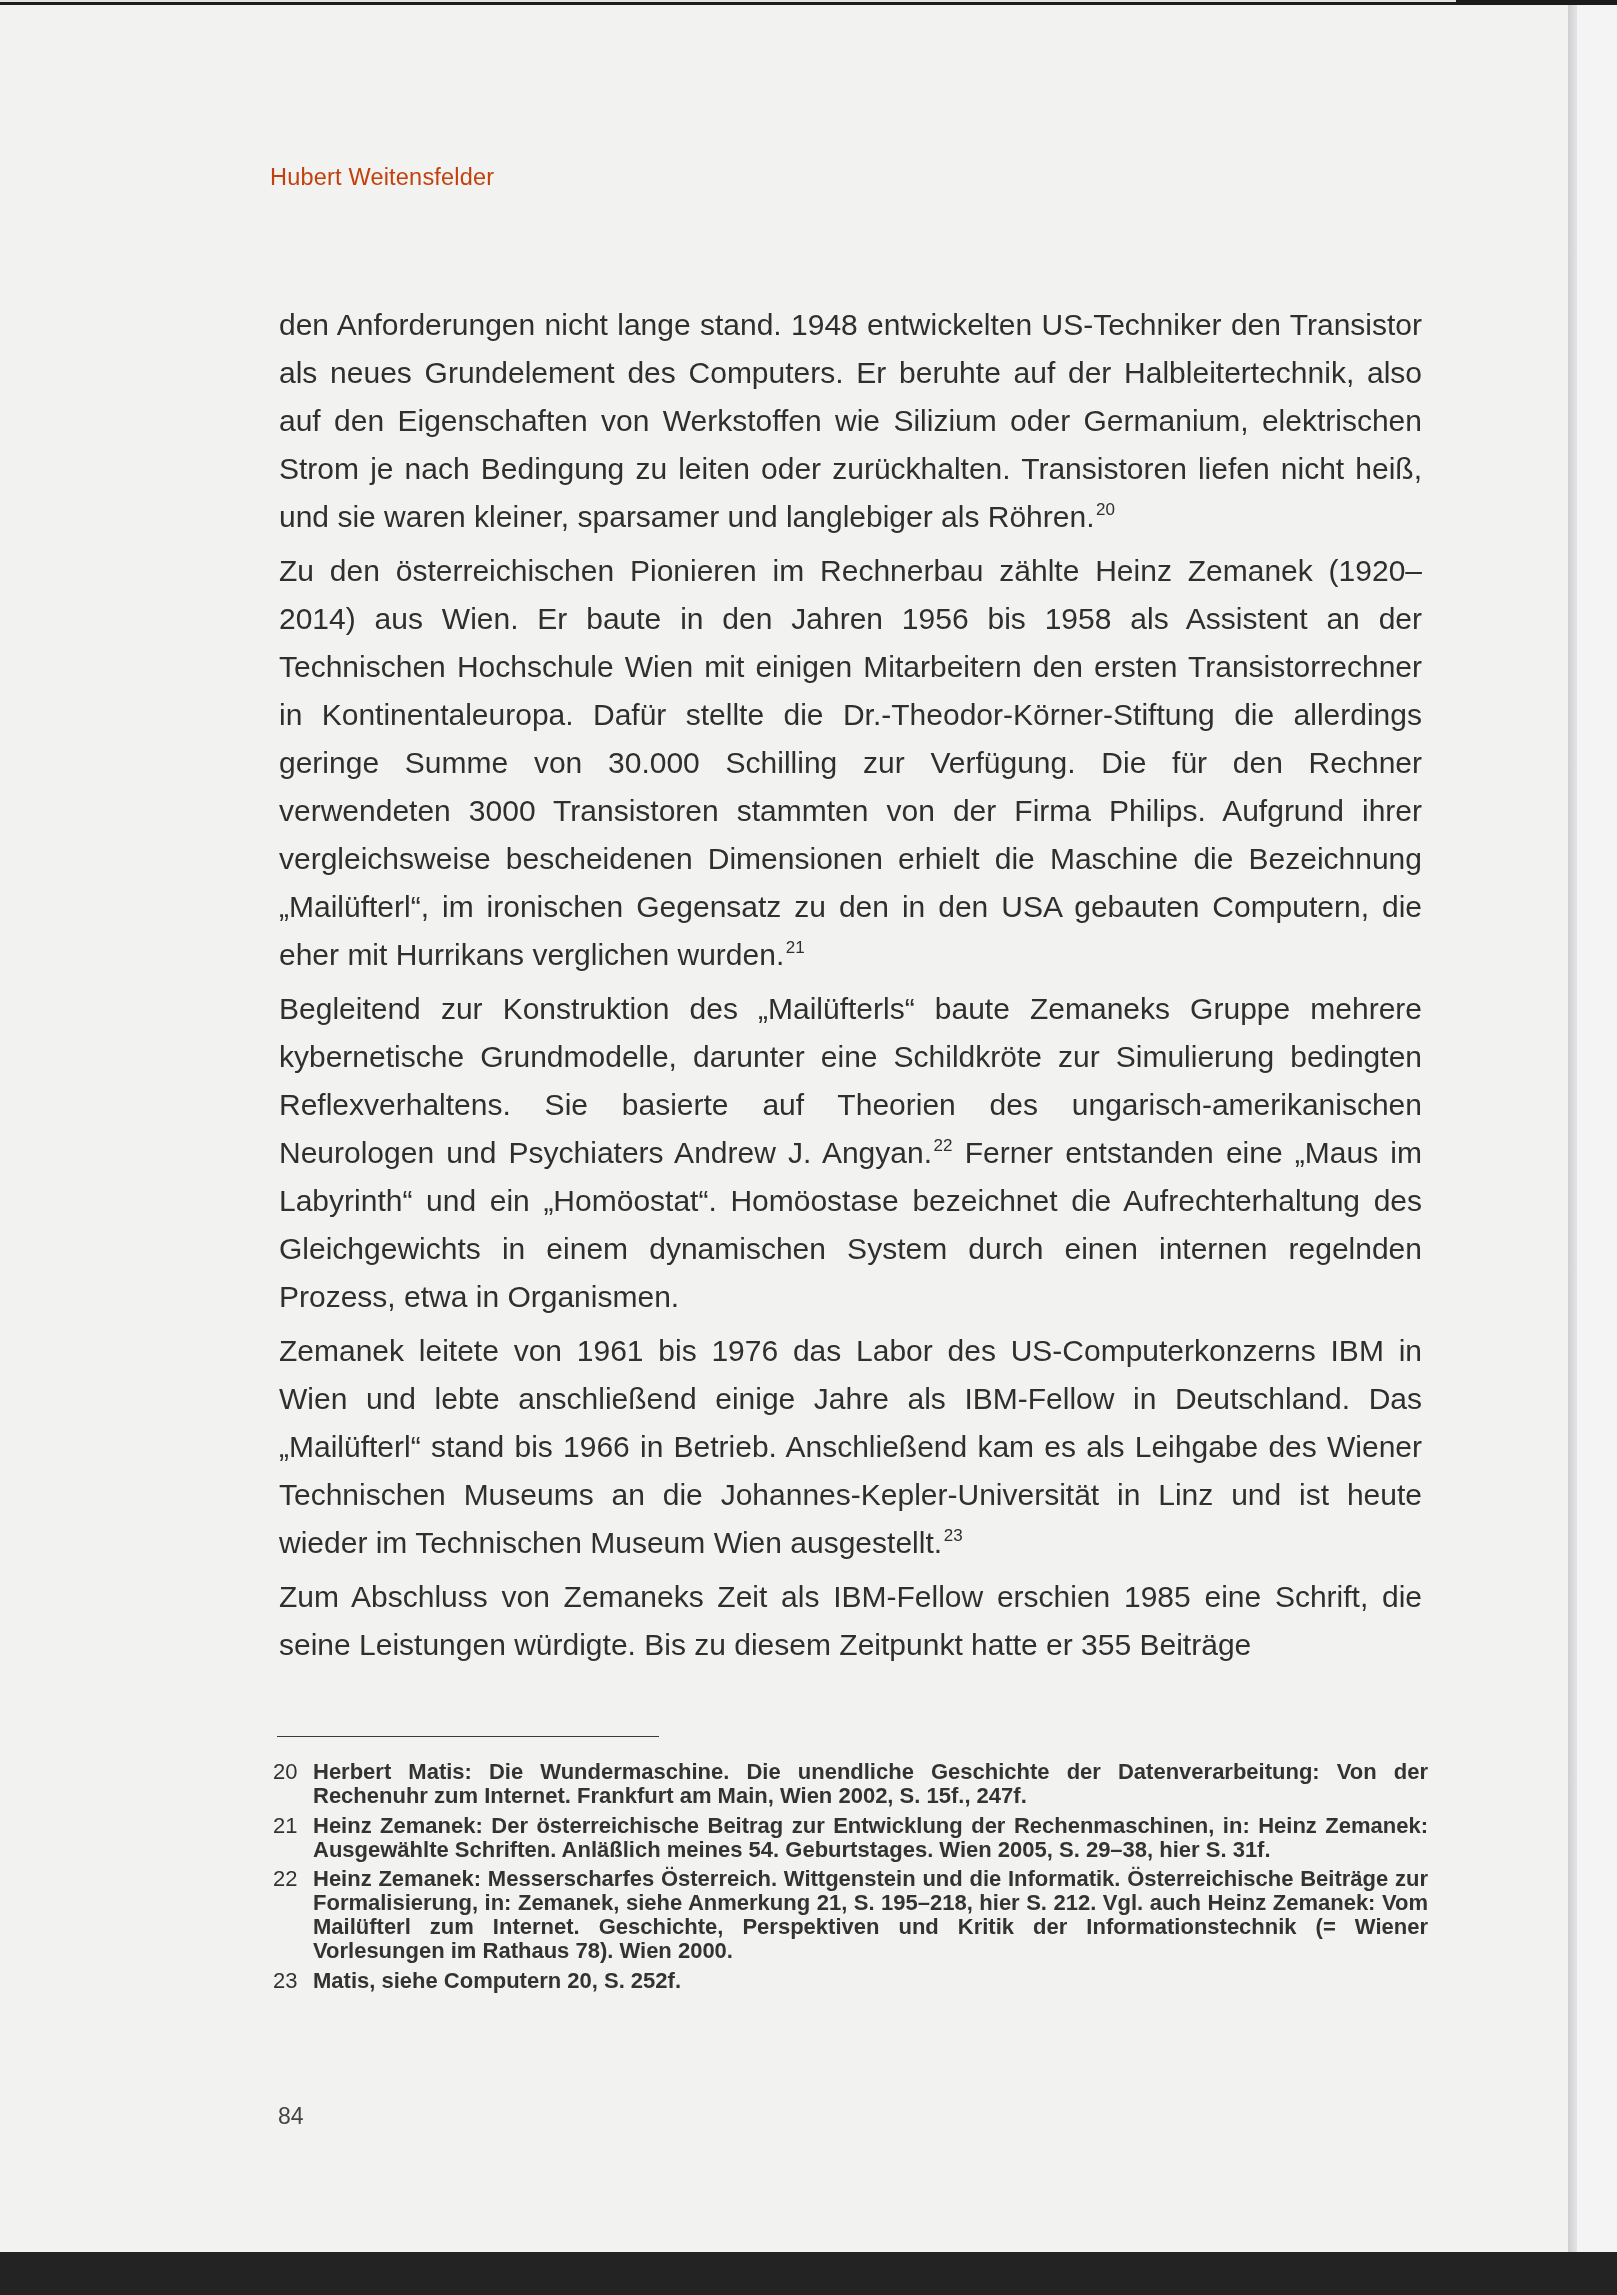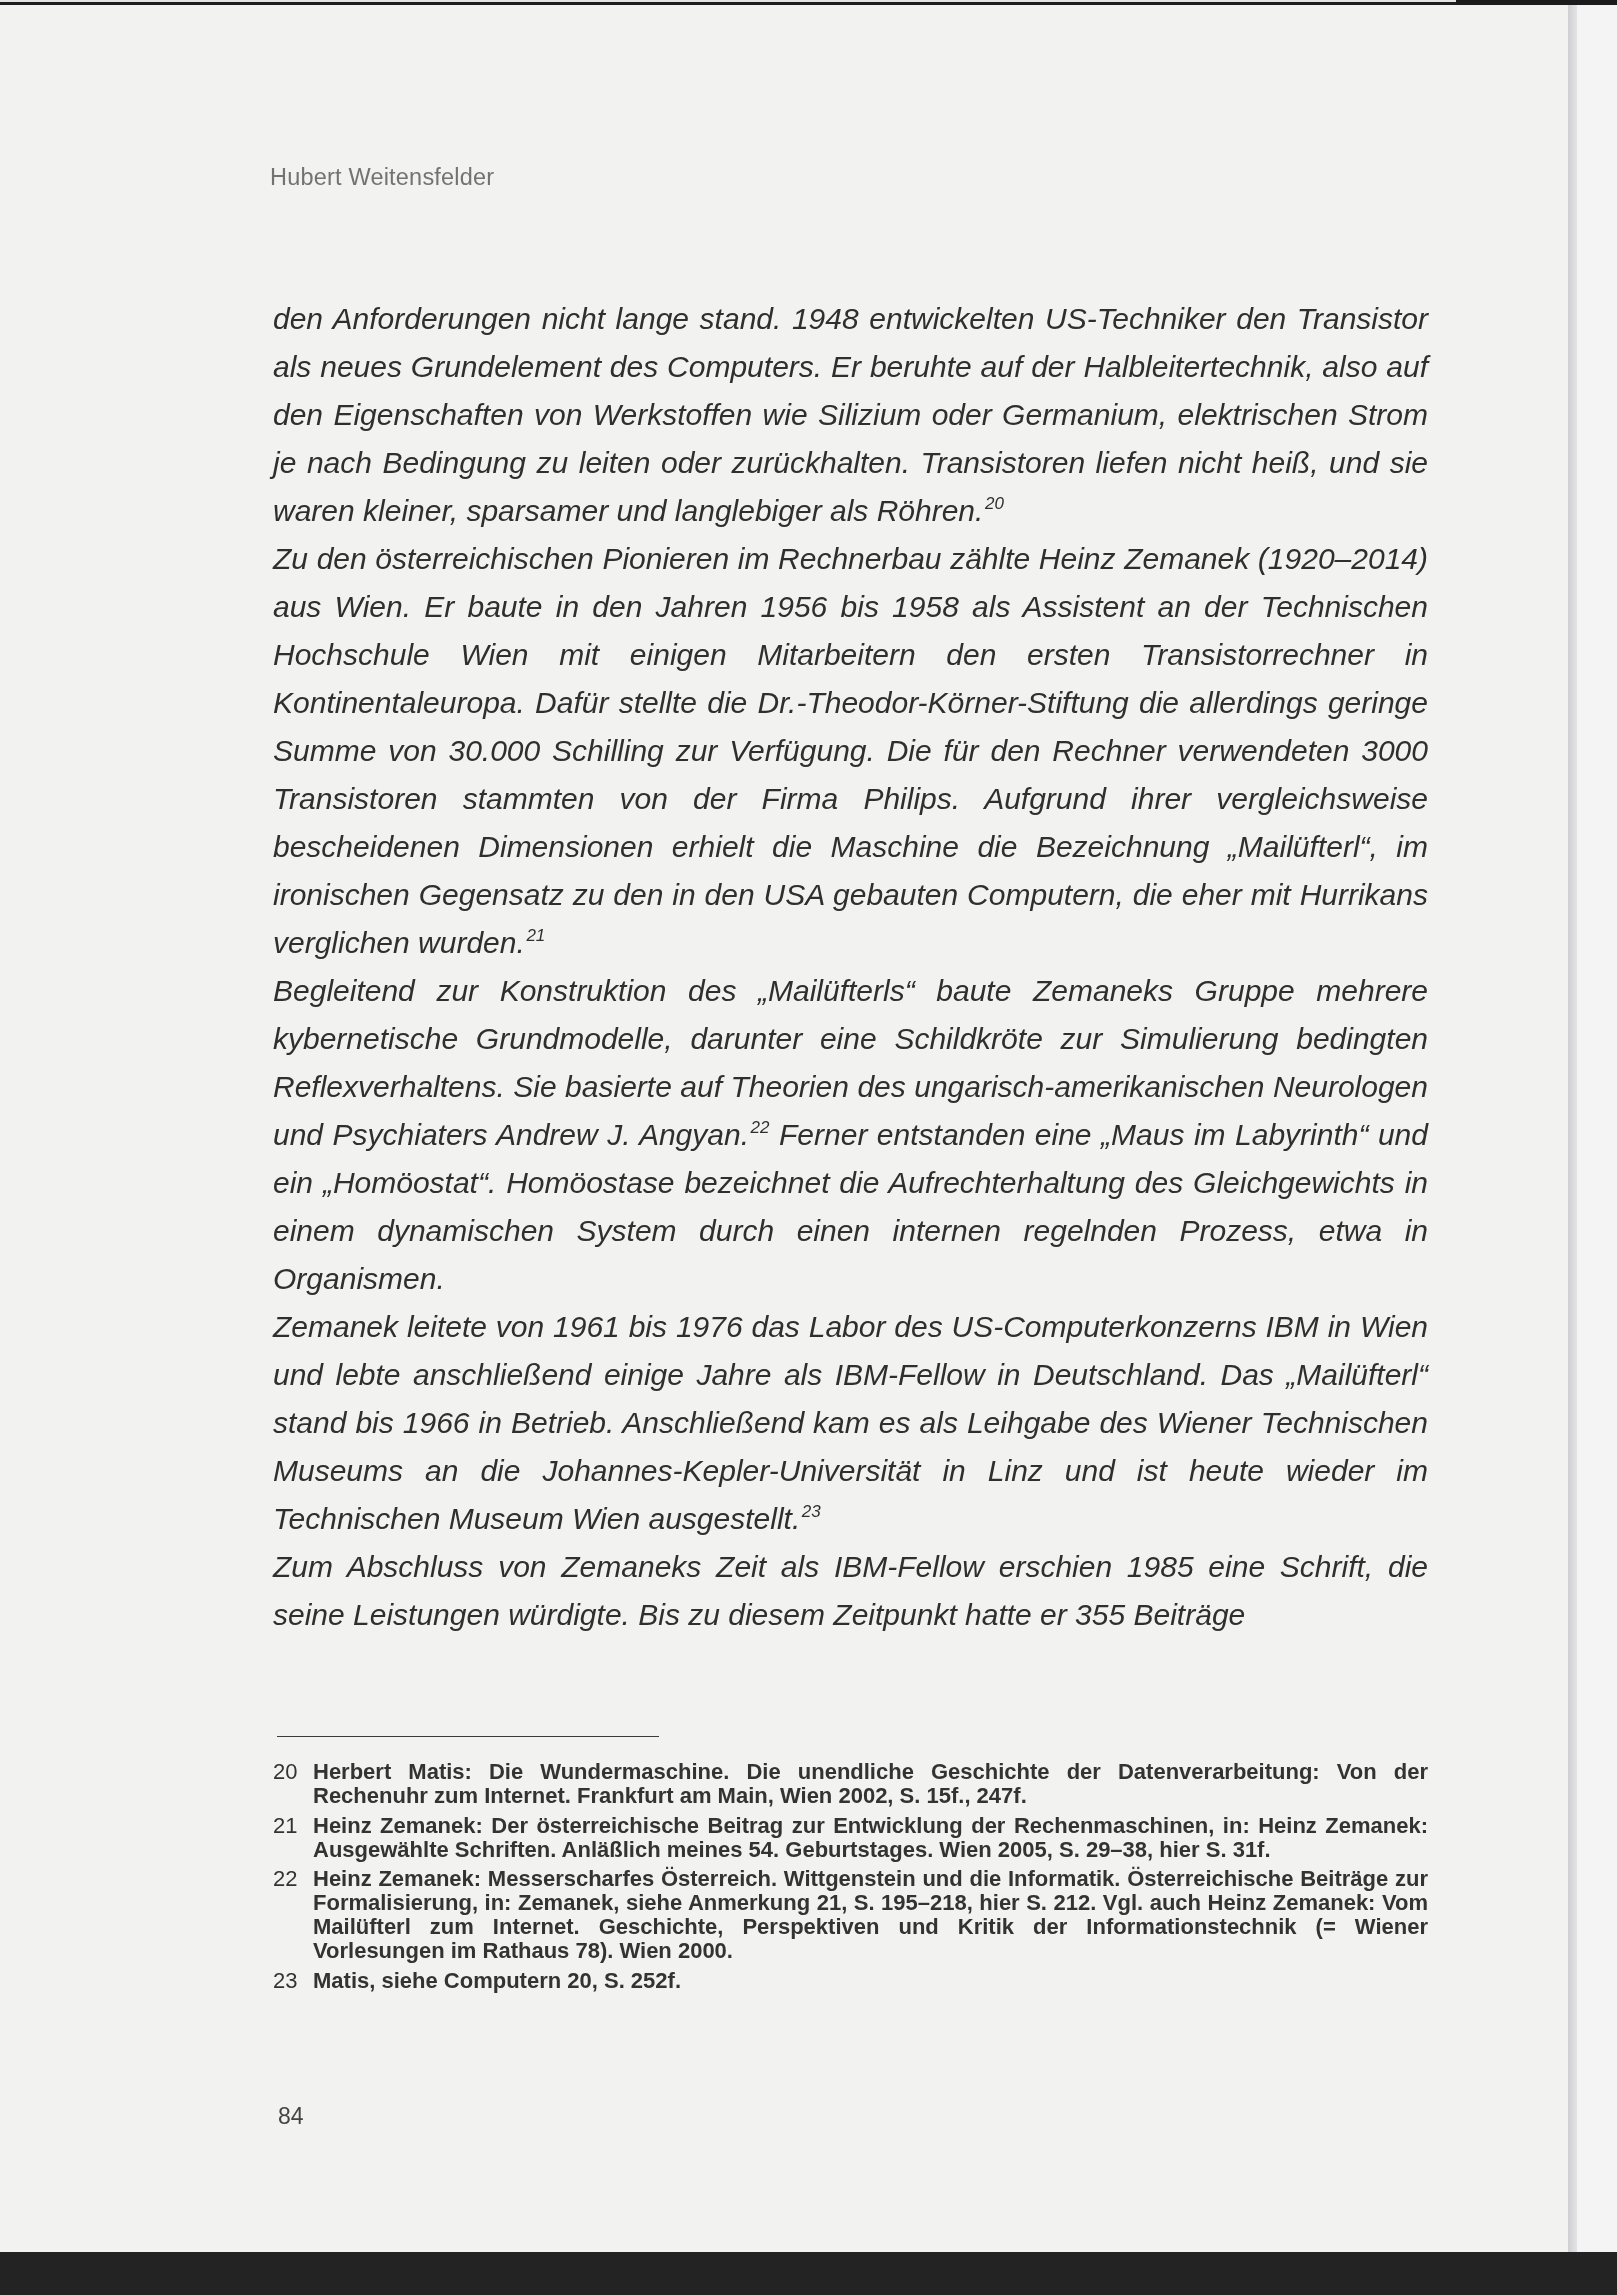--- a/index.html
+++ b/index.html
@@ -60,37 +60,36 @@
       top: 2252px;
       width: 1618px;
       height: 44px;
       background: #232323;
     }
     .running-head {
       position: absolute;
       left: 270px;
       top: 159px;
       font-size: 23.5px;
-      color: #737373;
+      color: #c2410c;
       letter-spacing: 0.2px;
     }
     .body-text {
       position: absolute;
       left: 273px;
       top: 290px;
       width: 1155px;
       font-size: 30px;
       line-height: 48px;
       color: #2f2f2f;
       text-align: justify;
       hyphens: manual;
     }
     .body-text p {
-      margin: 0;
-      font-style: italic;
+      margin: 6px;
     }
     sup {
       font-size: 17px;
       line-height: 0;
       vertical-align: 0;
       position: relative;
       top: -12px;
       margin-left: 1.6px;
     }
     .footnote-rule {

